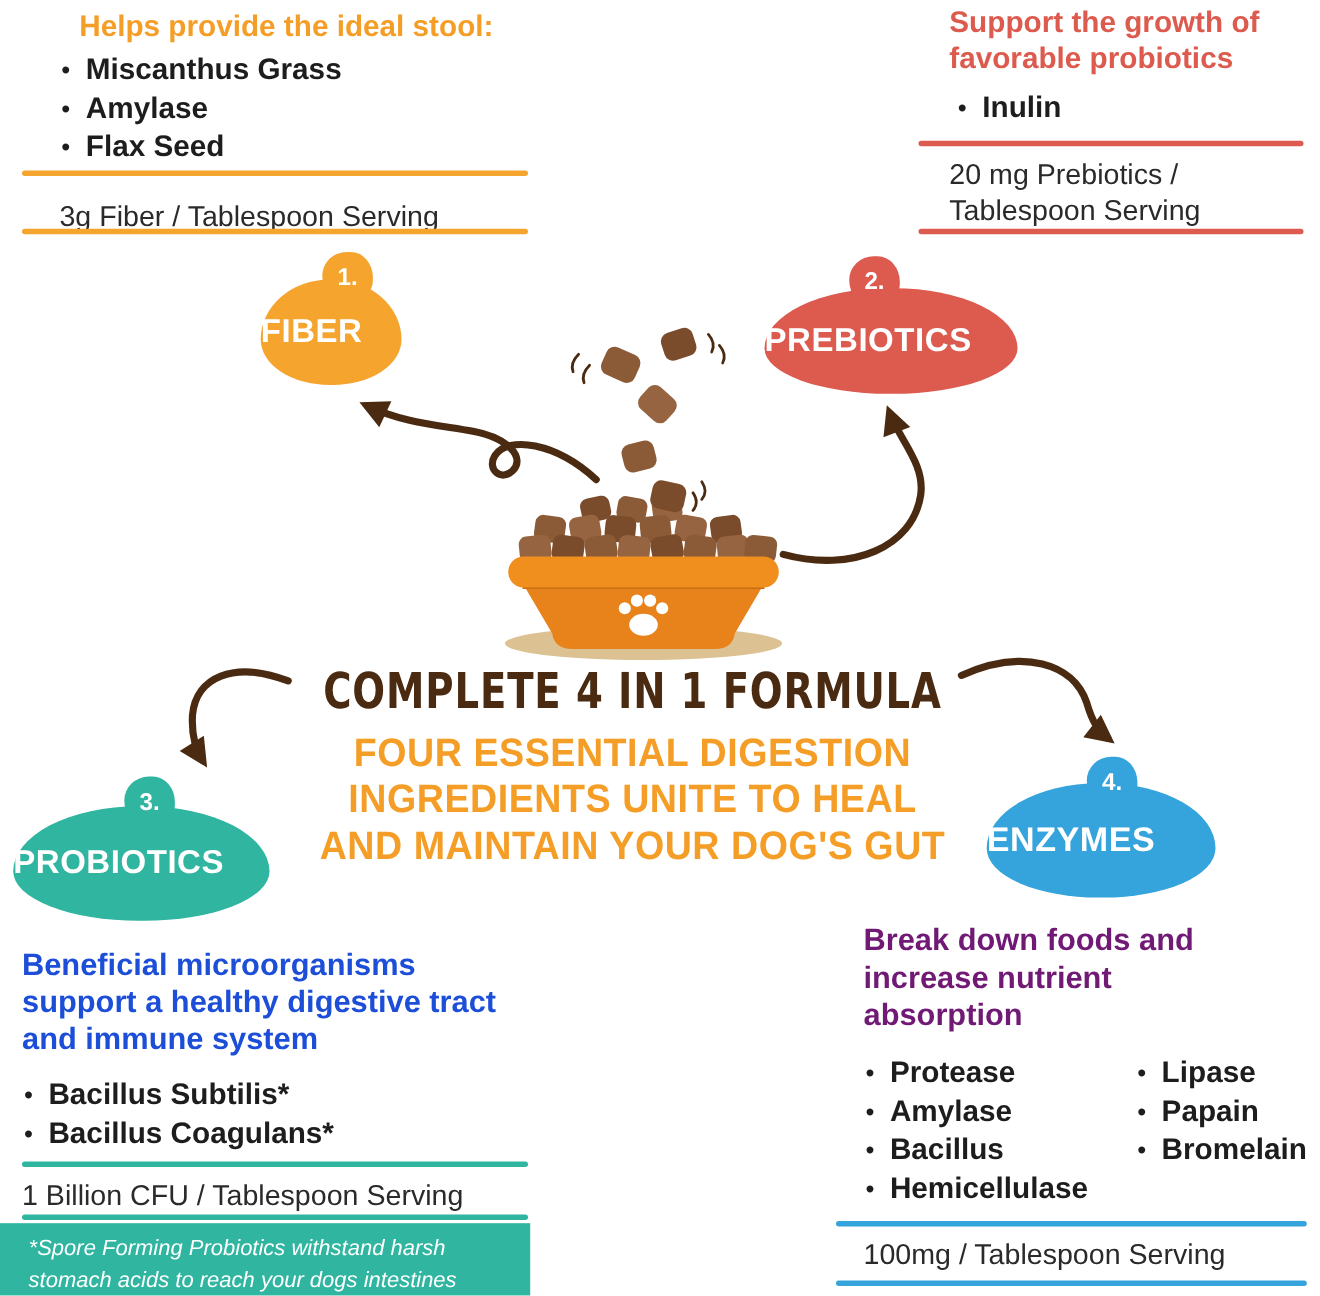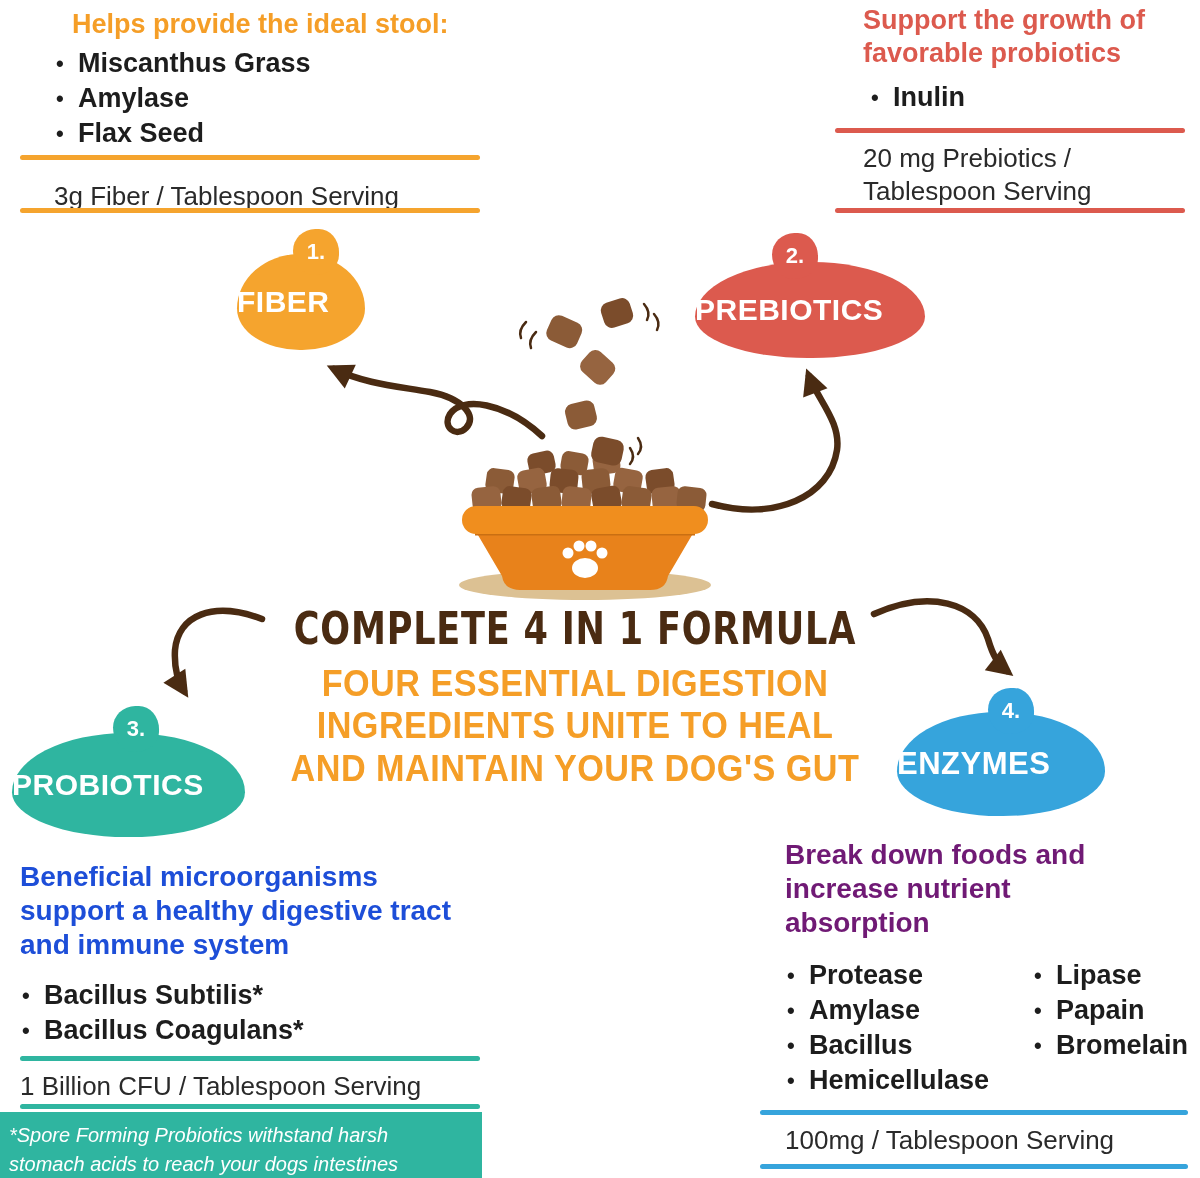--- a/index.html
+++ b/index.html
@@ -47,21 +47,21 @@
   }
   .formula-subtitle{
     position:absolute;left:175px;top:663px;width:800px;text-align:center;
     font-weight:bold;font-size:36px;line-height:1.18;color:#F59E27;
     letter-spacing:.5px;transform:scaleX(.95);transform-origin:center;
   }
   
   .footnote{
     position:absolute;left:0;top:1112px;width:482px;height:66px;
     background:#2FB5A0;color:#ffffff;font-style:italic;font-size:20px;
-    line-height:1.45;padding:9px 20px 0 9px;box-sizing:border-box;
+    line-height:1.45;padding:9px 20px 0 26px;box-sizing:border-box;
   }
   svg{display:block;}
   .layer{position:absolute;left:0;top:0;pointer-events:none;}
 </style>
 </head>
 <body>
 
 <div class="canvas">
 
   <section class="abs" style="left:20px;top:0;width:460px;height:220px;">

